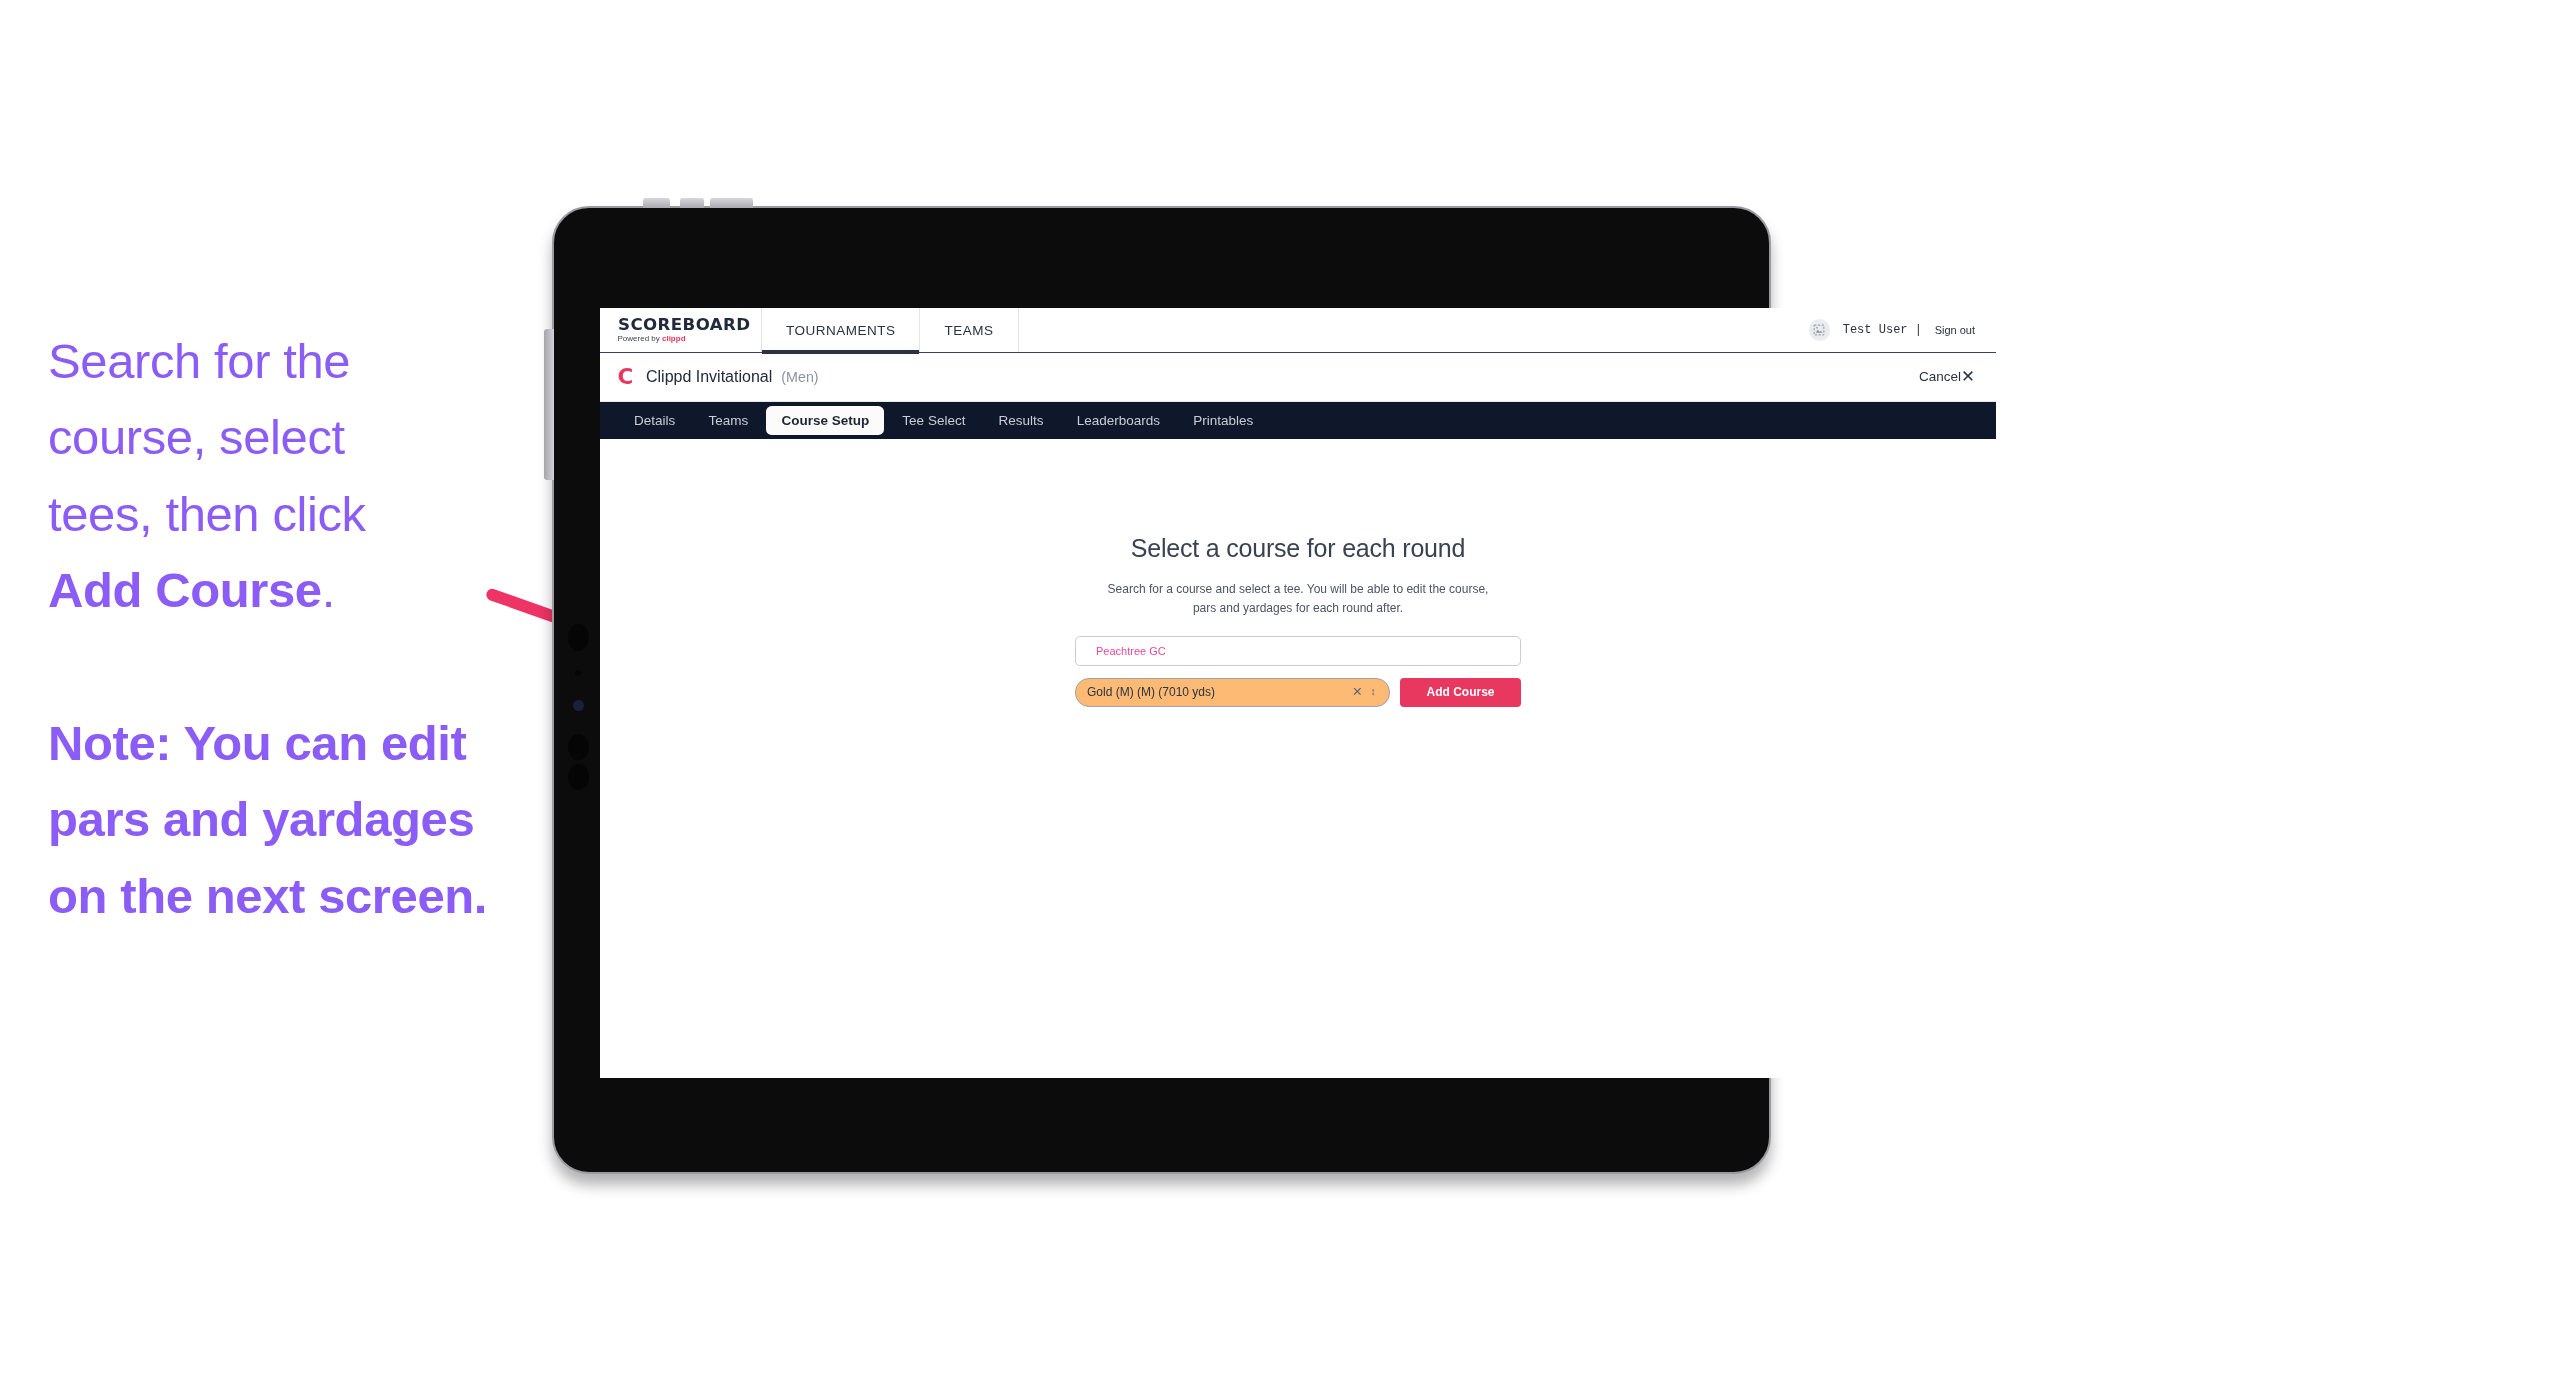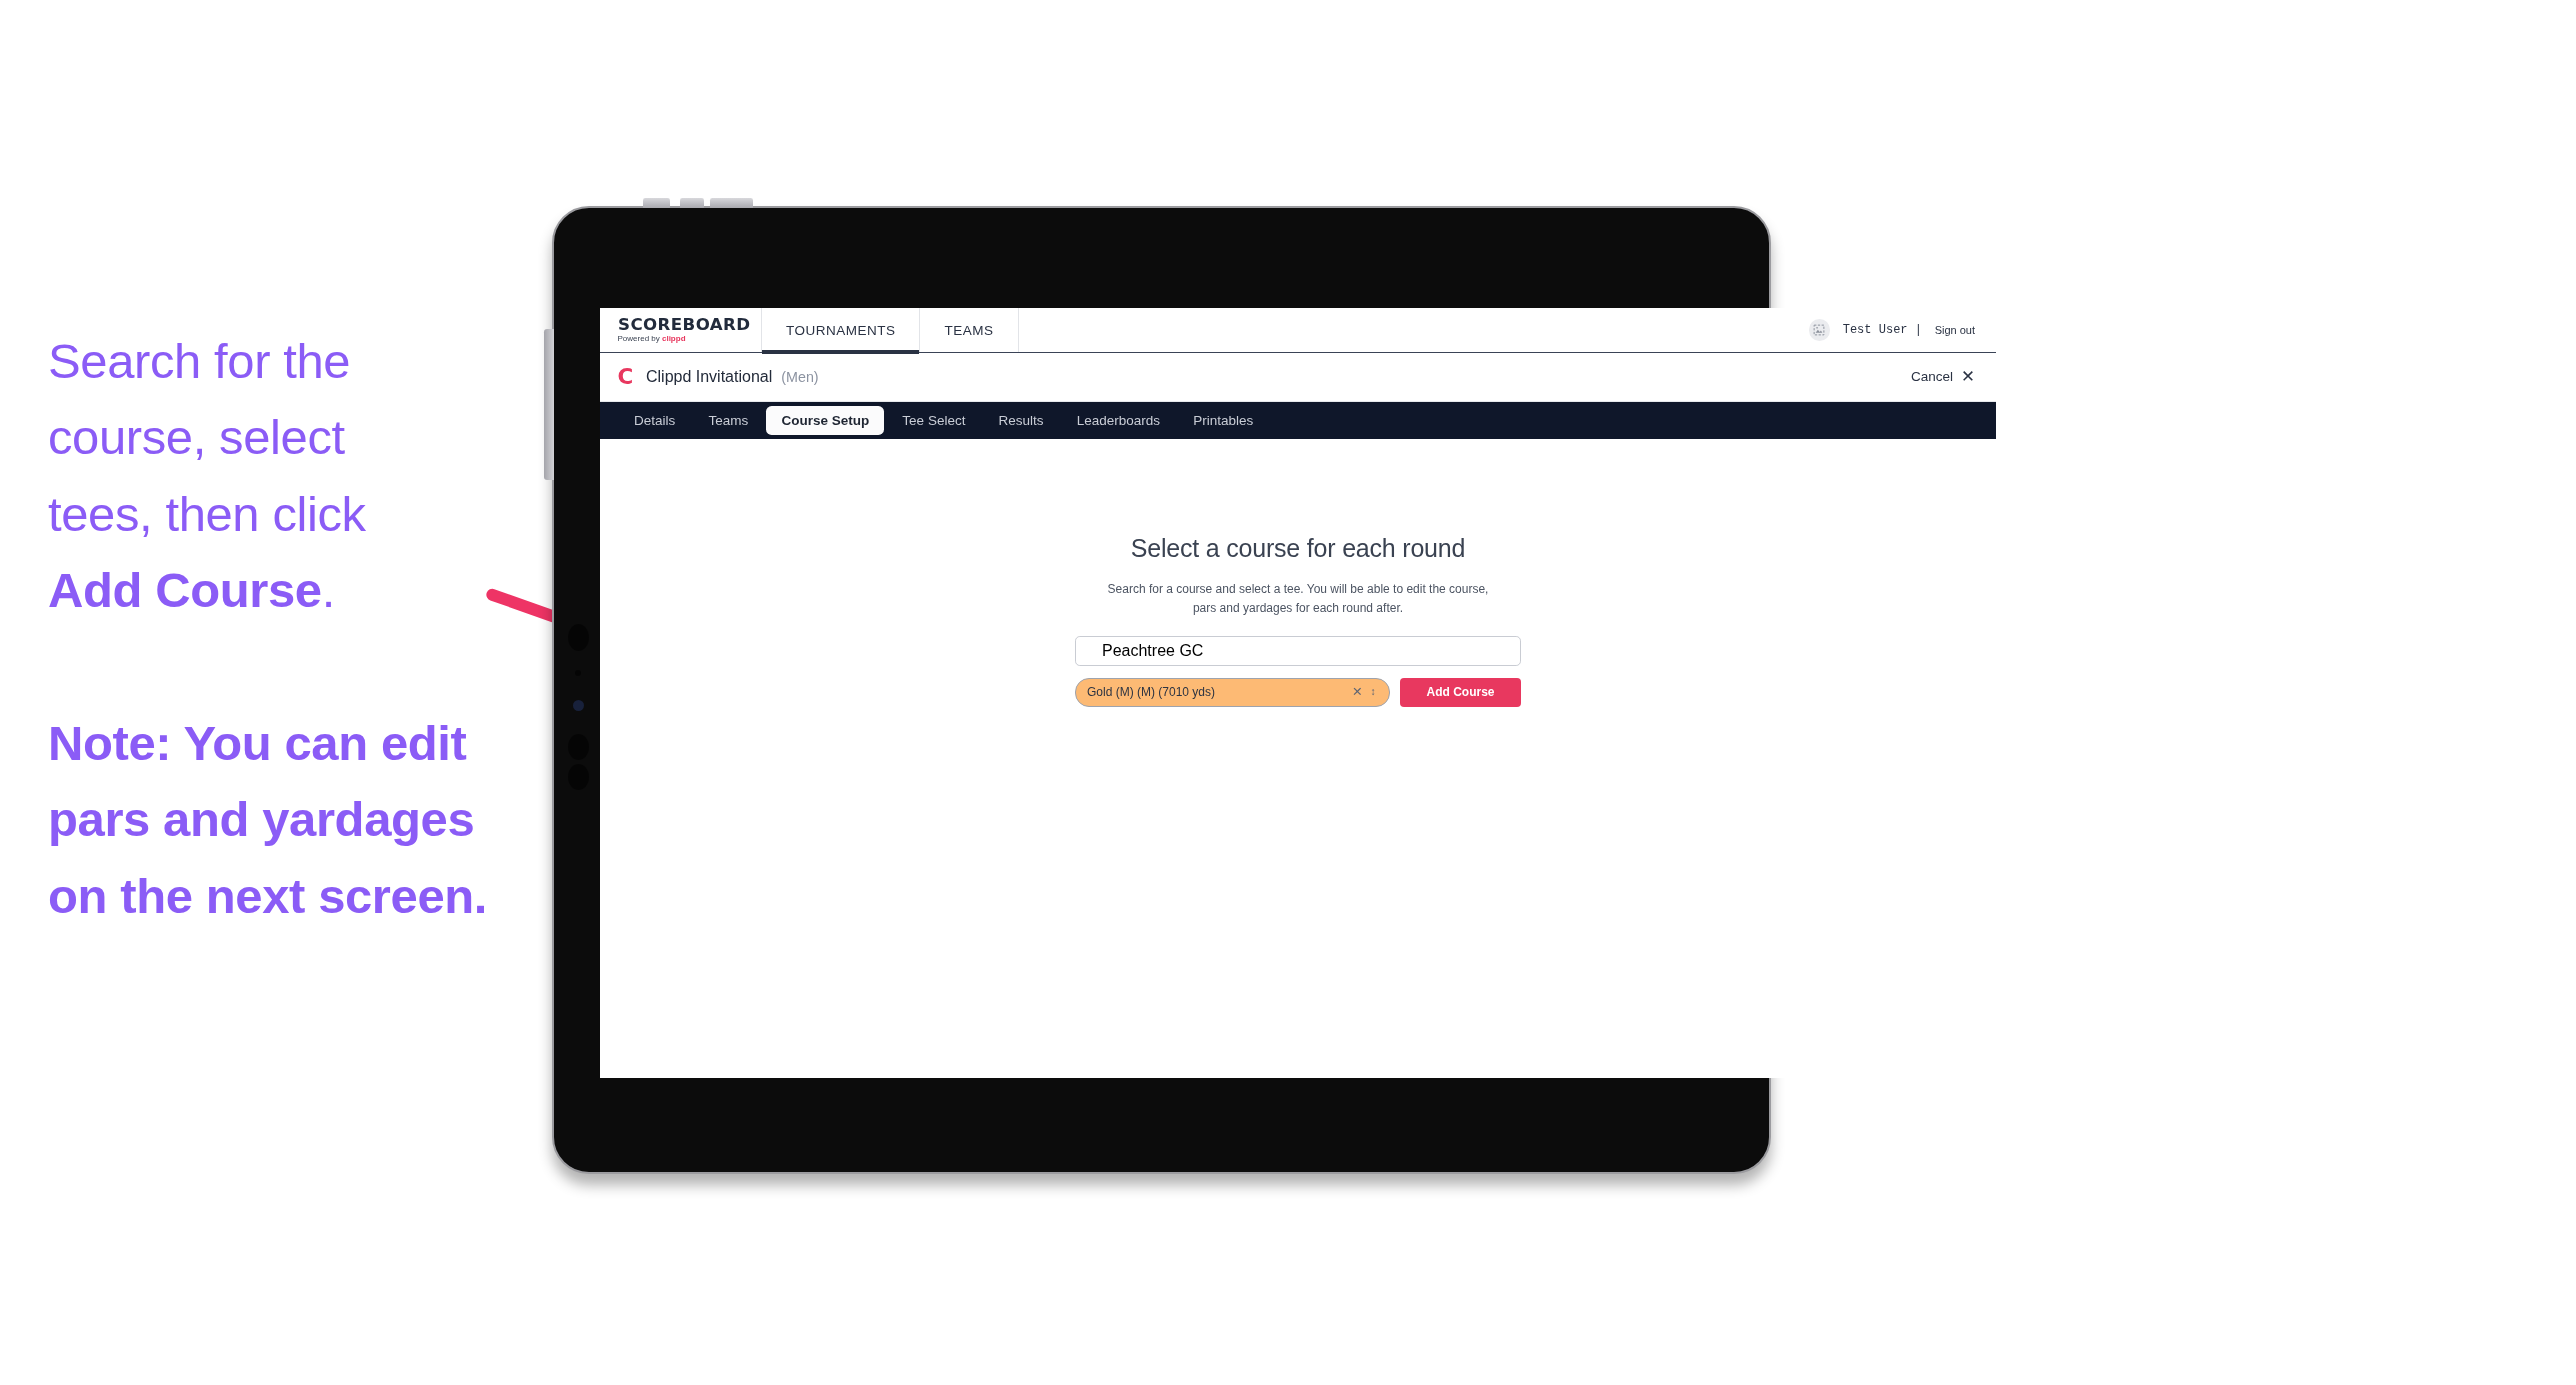--- a/index.html
+++ b/index.html
@@ -206,21 +206,21 @@
     font-size: 16px;
     color: #232b3a;
   }
   #tournament-gender {
     font-size: 14.3px;
     color: #8c93a1;
     margin-left: 9px;
   }
   #tbar-spacer { flex: 1; }
   #cancel-group {
-    display: flex; align-items: center; gap: 8px;
+    display: flex; align-items: center; 
     cursor: pointer;
   }
   #cancel-label { font-size: 13.5px; color: #2a3243; }
   #cancel-x { font-size: 16.7px; color: #2a3243; line-height: 1; }
 
   
   #section-tabs {
     display: flex;
     align-items: center;
     height: 37px;
@@ -268,23 +268,23 @@
     line-height: 1.62;
     color: #4c5462;
     padding: 0 27px;
   }
   #course-search-row { margin-top: 17.5px; }
   #course-search-input {
     width: 100%;
     height: 29.5px;
     border: 0.8px solid #c9ccd3;
     border-radius: 4.8px;
-    padding: 0 26px;
-    font-size: 16px;
-    color: #000000;
+    padding: 0 20px;
+    font-size: 11px;
+    color: #ec4899;
     font-family: "Liberation Sans", sans-serif;
     background: #ffffff;
     outline: none;
   }
   #tee-row {
     margin-top: 12px;
     display: flex;
     gap: 10.4px;
     align-items: stretch;
   }

